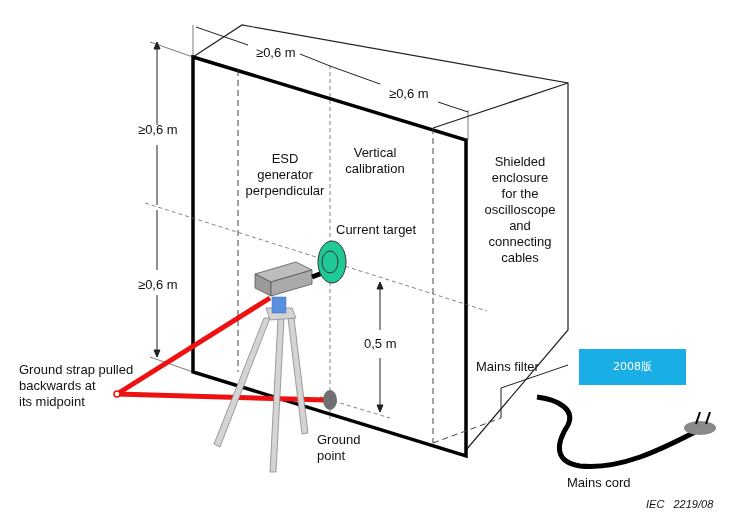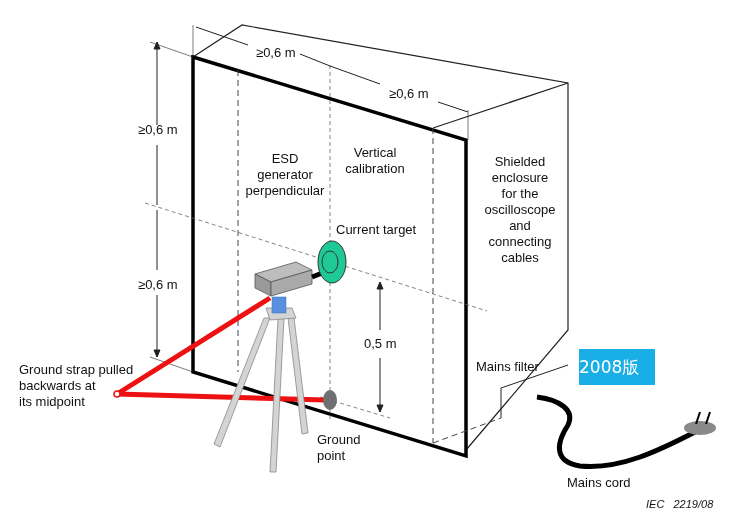--- a/index.html
+++ b/index.html
@@ -1,20 +1,20 @@
 <!DOCTYPE html>
 <html><head>
 <meta charset="utf-8">
 <style>
   html, body { margin: 0; padding: 0; background: #ffffff; }
   body { width: 729px; height: 528px; position: relative; overflow: hidden; font-family: "Liberation Sans", sans-serif; }
   svg { position: absolute; left: 0; top: 0; }
   .lbl { font-family: "Liberation Sans", sans-serif; font-size: 13px; fill: #111; }
-  .badge { position: absolute; left: 579px; top: 349px; width: 76px; height: 36px; background: #1aaee6; color: #ffffff;
-           font-family: "DejaVu Sans", sans-serif; font-size: 17px; line-height: 36px; }
+  .badge { position: absolute; left: 579px; top: 349px; width: 107px; height: 36px; background: #1aaee6; color: #ffffff;
+           font-family: "DejaVu Sans", sans-serif; font-size: 11px; line-height: 36px; text-align: center; }
   .credit { font-style: italic; font-size: 11px; }
 </style>
 </head>
 <body>
 
 <svg width="729" height="528" viewBox="0 0 729 528">
 
   <g fill="none" stroke="#222" stroke-width="1.2">
     <polyline points="193,57 242,25 568,83 568,330 466,450"></polyline>
     <line x1="433" y1="128" x2="568" y2="83"></line>

